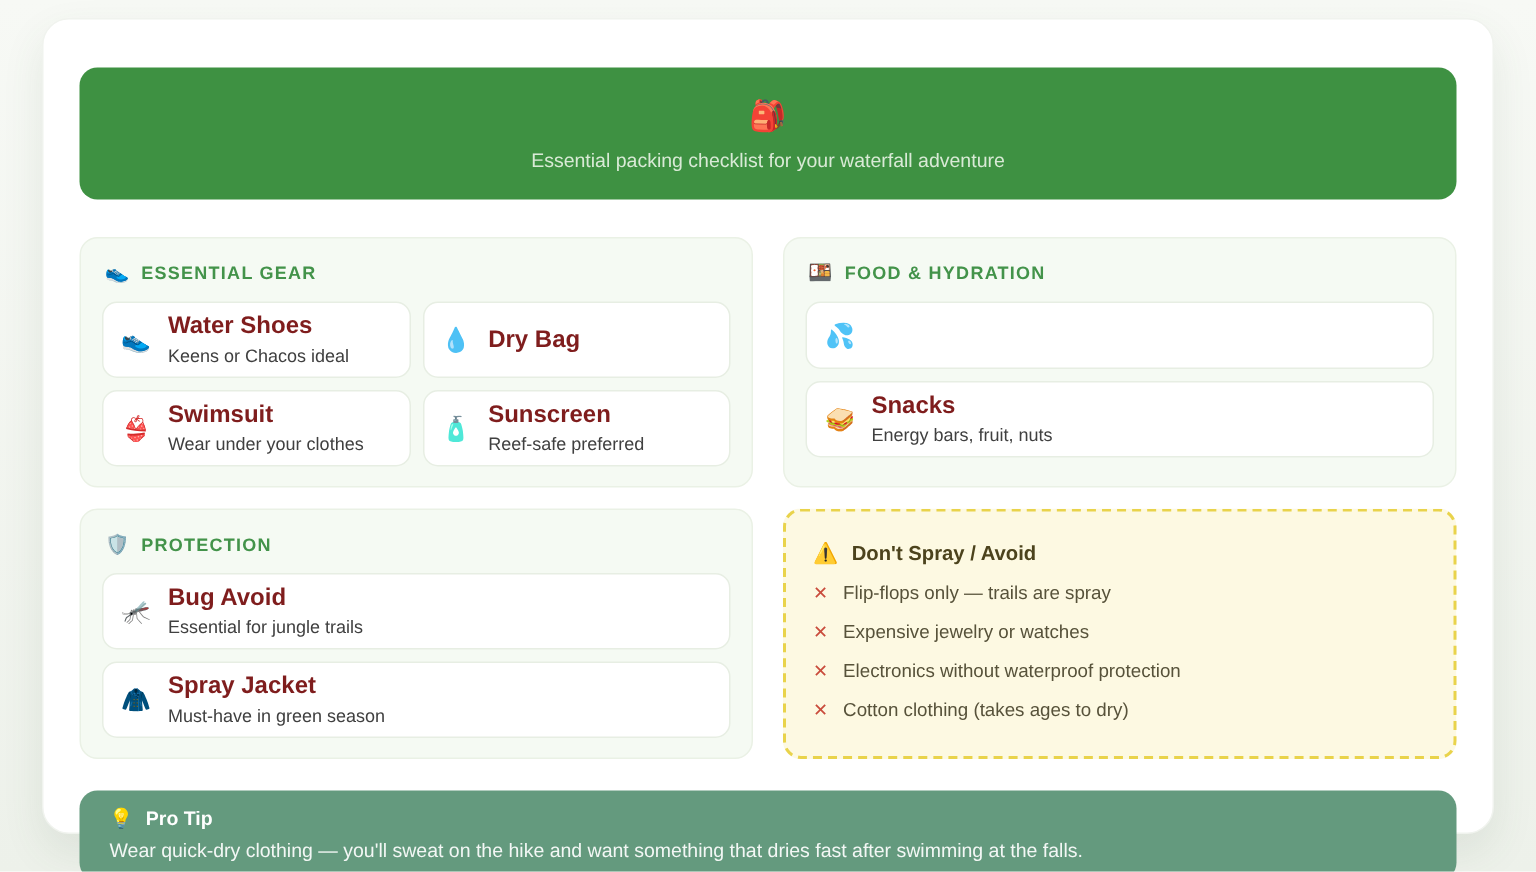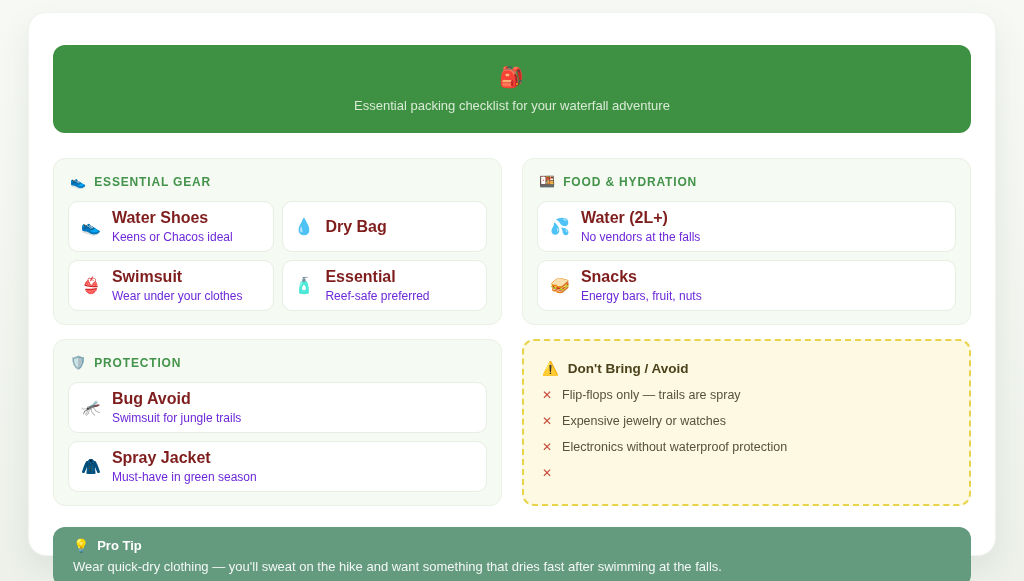--- a/index.html
+++ b/index.html
@@ -57,21 +57,21 @@
   .item-card {
     background: #ffffff;
     border: 1px solid #e7eee3;
     border-radius: 10px;
     padding: 7px 12px;
     display: flex; align-items: center; gap: 11px;
     min-height: 45px;
   }
   .item-icon { font-size: 16px; flex: 0 0 auto; }
   .item-title { font-size: 16px; font-weight: 700; color: #7f1d1d; }
-  .item-sub { font-size: 12px; color: #6d28d9; margin-top: 3px; }
+  .item-sub { font-size: 12px; color: #404040; margin-top: 3px; }
   
   .avoid {
     background: #fdf9e2;
     border: 2px dashed #e9d34b;
     border-radius: 12px;
     padding: 12px 16px;
   }
   .avoid-head {
     display: flex; align-items: center; gap: 9px;
     font-size: 13.5px; font-weight: 700; color: #4c431d;
@@ -130,39 +130,35 @@
         <div class="item-card">
           <span class="item-icon">👙</span>
           <div>
             <div class="item-title">Swimsuit</div>
             <div class="item-sub">Wear under your clothes</div>
           </div>
         </div>
         <div class="item-card">
           <span class="item-icon">🧴</span>
           <div>
-            <div class="item-title">Essential</div>
+            <div class="item-title">Sunscreen</div>
             <div class="item-sub">Reef-safe preferred</div>
           </div>
         </div>
       </div>
     </div>
 
     <div class="panel">
       <div class="panel-title">
         <span class="sec-icon">🍱</span>
         <span>FOOD &amp; HYDRATION</span>
       </div>
       <div class="items cols-1">
         <div class="item-card">
           <span class="item-icon">💦</span>
-          <div>
-            <div class="item-title">Water (2L+)</div>
-            <div class="item-sub">No vendors at the falls</div>
-          </div>
         </div>
         <div class="item-card">
           <span class="item-icon">🥪</span>
           <div>
             <div class="item-title">Snacks</div>
             <div class="item-sub">Energy bars, fruit, nuts</div>
           </div>
         </div>
       </div>
     </div>
@@ -170,52 +166,53 @@
     <div class="panel">
       <div class="panel-title">
         <span class="sec-icon">🛡️</span>
         <span>PROTECTION</span>
       </div>
       <div class="items cols-1">
         <div class="item-card">
           <span class="item-icon">🦟</span>
           <div>
             <div class="item-title">Bug Avoid</div>
-            <div class="item-sub">Swimsuit for jungle trails</div>
+            <div class="item-sub">Essential for jungle trails</div>
           </div>
         </div>
         <div class="item-card">
           <span class="item-icon">🧥</span>
           <div>
             <div class="item-title">Spray Jacket</div>
             <div class="item-sub">Must-have in green season</div>
           </div>
         </div>
       </div>
     </div>
 
     <div class="avoid">
       <div class="avoid-head">
         <span>⚠️</span>
-        <span>Don't Bring / Avoid</span>
+        <span>Don't Spray / Avoid</span>
       </div>
       <div class="avoid-row">
         <span class="avoid-x">✕</span>
         <span>Flip-flops only — trails are spray</span>
       </div>
       <div class="avoid-row">
         <span class="avoid-x">✕</span>
         <span>Expensive jewelry or watches</span>
       </div>
       <div class="avoid-row">
         <span class="avoid-x">✕</span>
         <span>Electronics without waterproof protection</span>
       </div>
       <div class="avoid-row">
         <span class="avoid-x">✕</span>
+        <span>Cotton clothing (takes ages to dry)</span>
       </div>
     </div>
 
   </div>
 
   <div class="protip">
     <div class="protip-head">
       <span>💡</span>
       <span>Pro Tip</span>
     </div>

